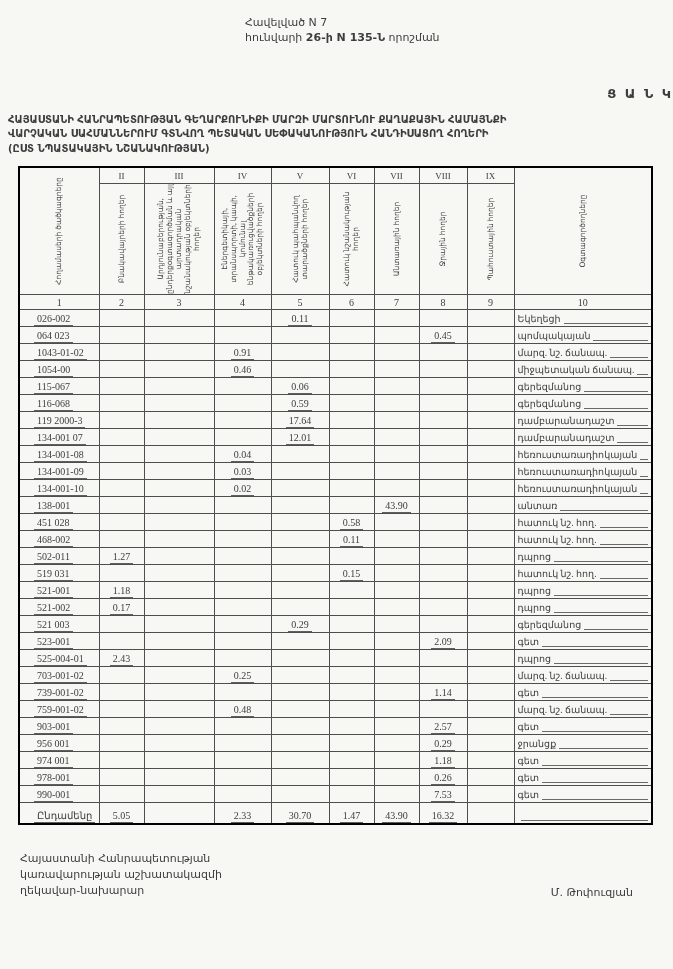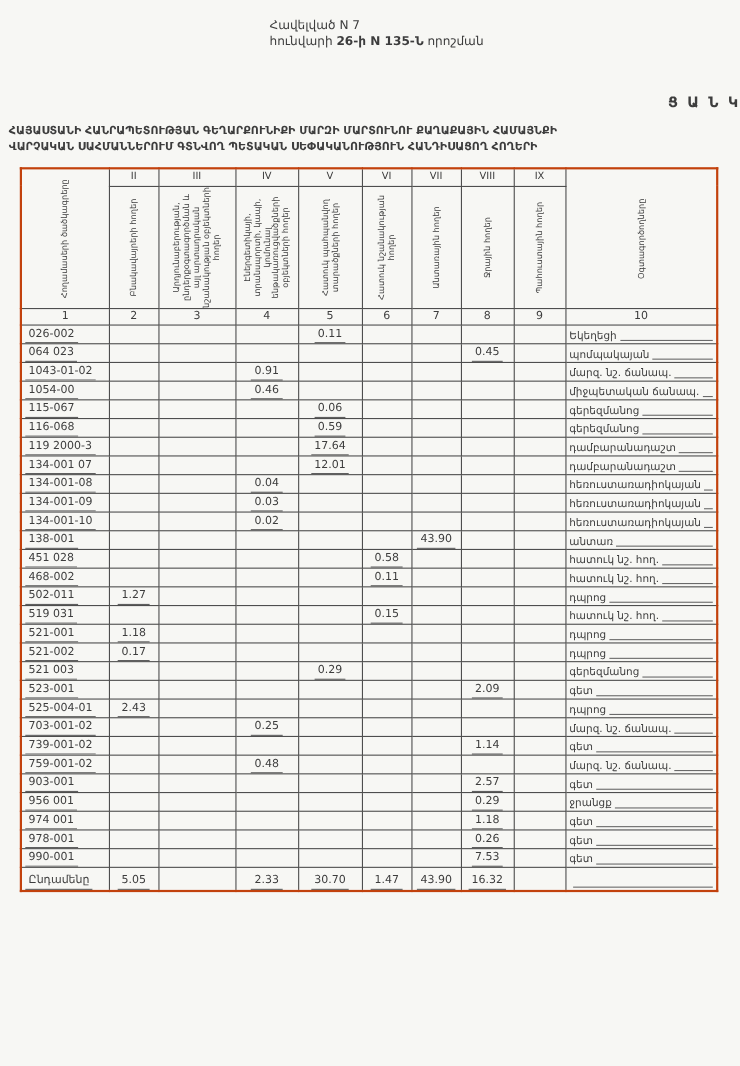--- a/index.html
+++ b/index.html
@@ -16,33 +16,33 @@
   .annex{margin:16px 0 0 245px;width:370px;text-align:left;font-size:11px;line-height:1.35;}
   .annex b{font-weight:bold;}
 
   
   .doc-title{margin-top:40px;text-align:right;font-size:13px;font-weight:bold;letter-spacing:2px;}
   .subtitle{margin-top:12px;font-size:10px;font-weight:bold;line-height:1.45;padding:0 8px;}
 
   
   table{border-collapse:collapse;margin:10px 0 0 18px;table-layout:fixed;}
   th,td{border:1px solid #4e4e4e;padding:0;}
-  table{border:2px solid #c2410c;}
+  table{border:2px solid #000000;font-family:Liberation Serif, serif;}
   thead th{font-weight:normal;background:transparent;}
   .roman-row th{height:15px;font-size:9px;text-align:center;}
   .label-row th{height:110px;vertical-align:middle;}
   .num-row th{height:14px;font-size:10px;text-align:center;}
   .rot-cell{position:relative;overflow:hidden;}
   .rot{
     position:absolute;top:0;left:0;transform-origin:0 0;
     display:flex;align-items:center;justify-content:center;
     text-align:center;font-size:7.5px;line-height:1.18;padding:0;
   }
   tbody td{height:16px;font-size:10px;vertical-align:bottom;}
-  td.code{text-align:left;padding-left:3px;white-space:nowrap;overflow:hidden;}
+  td.code{text-align:left;padding-left:14px;white-space:nowrap;overflow:hidden;}
   td.val{text-align:center;}
   span.v{border-bottom:1px solid #5f5f5f;padding:0 3px 0 3px;display:inline-block;line-height:1.25;}
   td.user{padding:0 2px 0 3px;font-size:9.5px;}
   .user-wrap{display:flex;align-items:flex-end;width:100%;}
   .user-text{white-space:nowrap;overflow:hidden;line-height:1.25;}
   .fill{flex:1;border-bottom:1px solid #6a6a6a;margin:0 1px 2px 3px;min-width:4px;}
   tr[data-name="total-row"] td{height:20px;}
 
   
   .footer{display:flex;justify-content:space-between;align-items:flex-end;margin:26px 40px 0 20px;}
@@ -57,20 +57,21 @@
   <div class="annex" data-name="annex-reference-block">
     <div data-name="annex-line-1">Հավելված N 7</div>
     <div data-name="annex-line-3"><span>հունվարի </span><b>26-ի N 135-Ն</b><span> որոշման</span></div>
   </div>
 
   <div class="doc-title" data-name="document-title">Ց Ա Ն Կ</div>
 
   <div class="subtitle" data-name="document-subtitle">
     <div data-name="subtitle-line-1">ՀԱՅԱՍՏԱՆԻ ՀԱՆՐԱՊԵՏՈՒԹՅԱՆ ԳԵՂԱՐՔՈՒՆԻՔԻ ՄԱՐԶԻ ՄԱՐՏՈՒՆՈՒ ՔԱՂԱՔԱՅԻՆ ՀԱՄԱՅՆՔԻ</div>
     <div data-name="subtitle-line-2">ՎԱՐՉԱԿԱՆ ՍԱՀՄԱՆՆԵՐՈՒՄ ԳՏՆՎՈՂ ՊԵՏԱԿԱՆ ՍԵՓԱԿԱՆՈՒԹՅՈՒՆ ՀԱՆԴԻՍԱՑՈՂ ՀՈՂԵՐԻ</div>
+    <div data-name="subtitle-line-3">(ԸՍՏ ՆՊԱՏԱԿԱՅԻՆ ՆՇԱՆԱԿՈՒԹՅԱՆ)</div>
   </div>
 
   <table data-name="land-parcel-table">
     <colgroup>
       <col style="width:80px">
         <col style="width:45px">
         <col style="width:70px">
       <col style="width:57px">
         <col style="width:58px">
         <col style="width:45px">
@@ -662,14 +663,22 @@
           <td class="user" data-name="land-user-cell">
             <div class="user-wrap">
               <span class="user-text"></span>
               <span class="fill"></span>
             </div>
           </td>
         </tr>
       </tbody>
   </table>
 
+  <div class="footer" data-name="document-footer">
+    <div class="footer-left" data-name="issuer-block">
+      <div data-name="issuer-line-1">Հայաստանի Հանրապետության</div>
+      <div data-name="issuer-line-2">կառավարության աշխատակազմի</div>
+      <div data-name="issuer-line-3">ղեկավար-նախարար</div>
+    </div>
+    <div class="signature" data-name="signature-name">Մ. Թոփուզյան</div>
+  </div>
 
 </div>
 
 </body></html>

